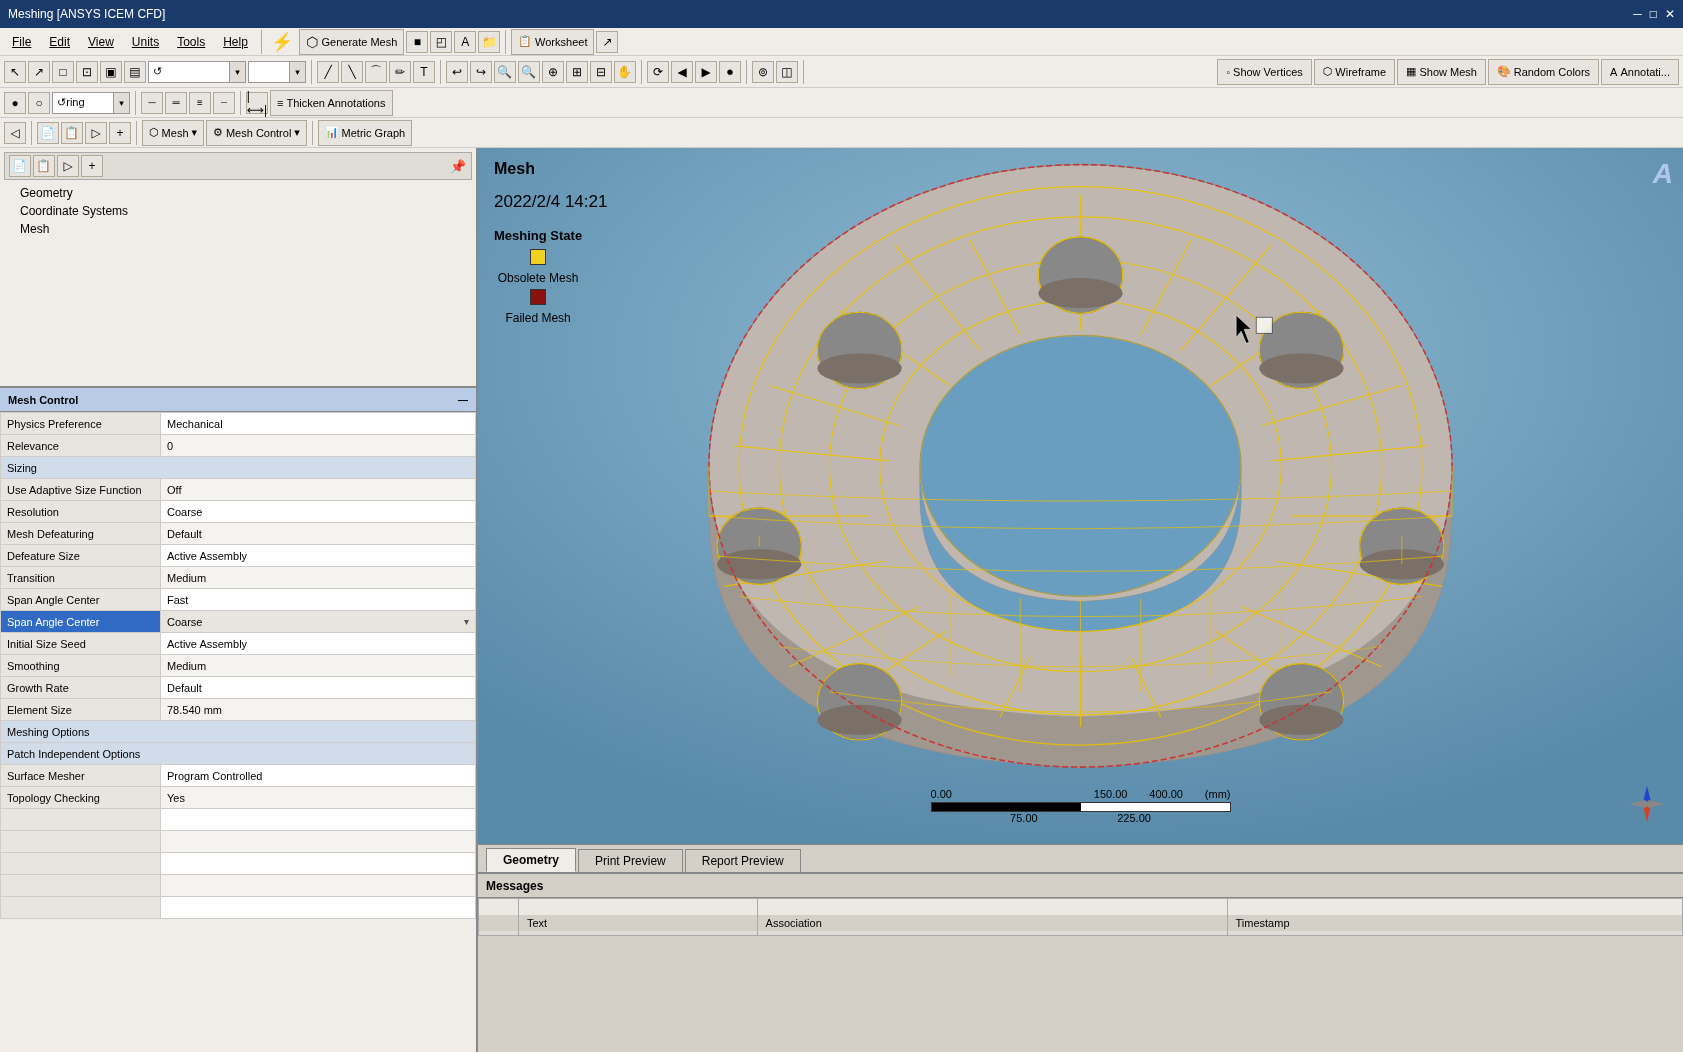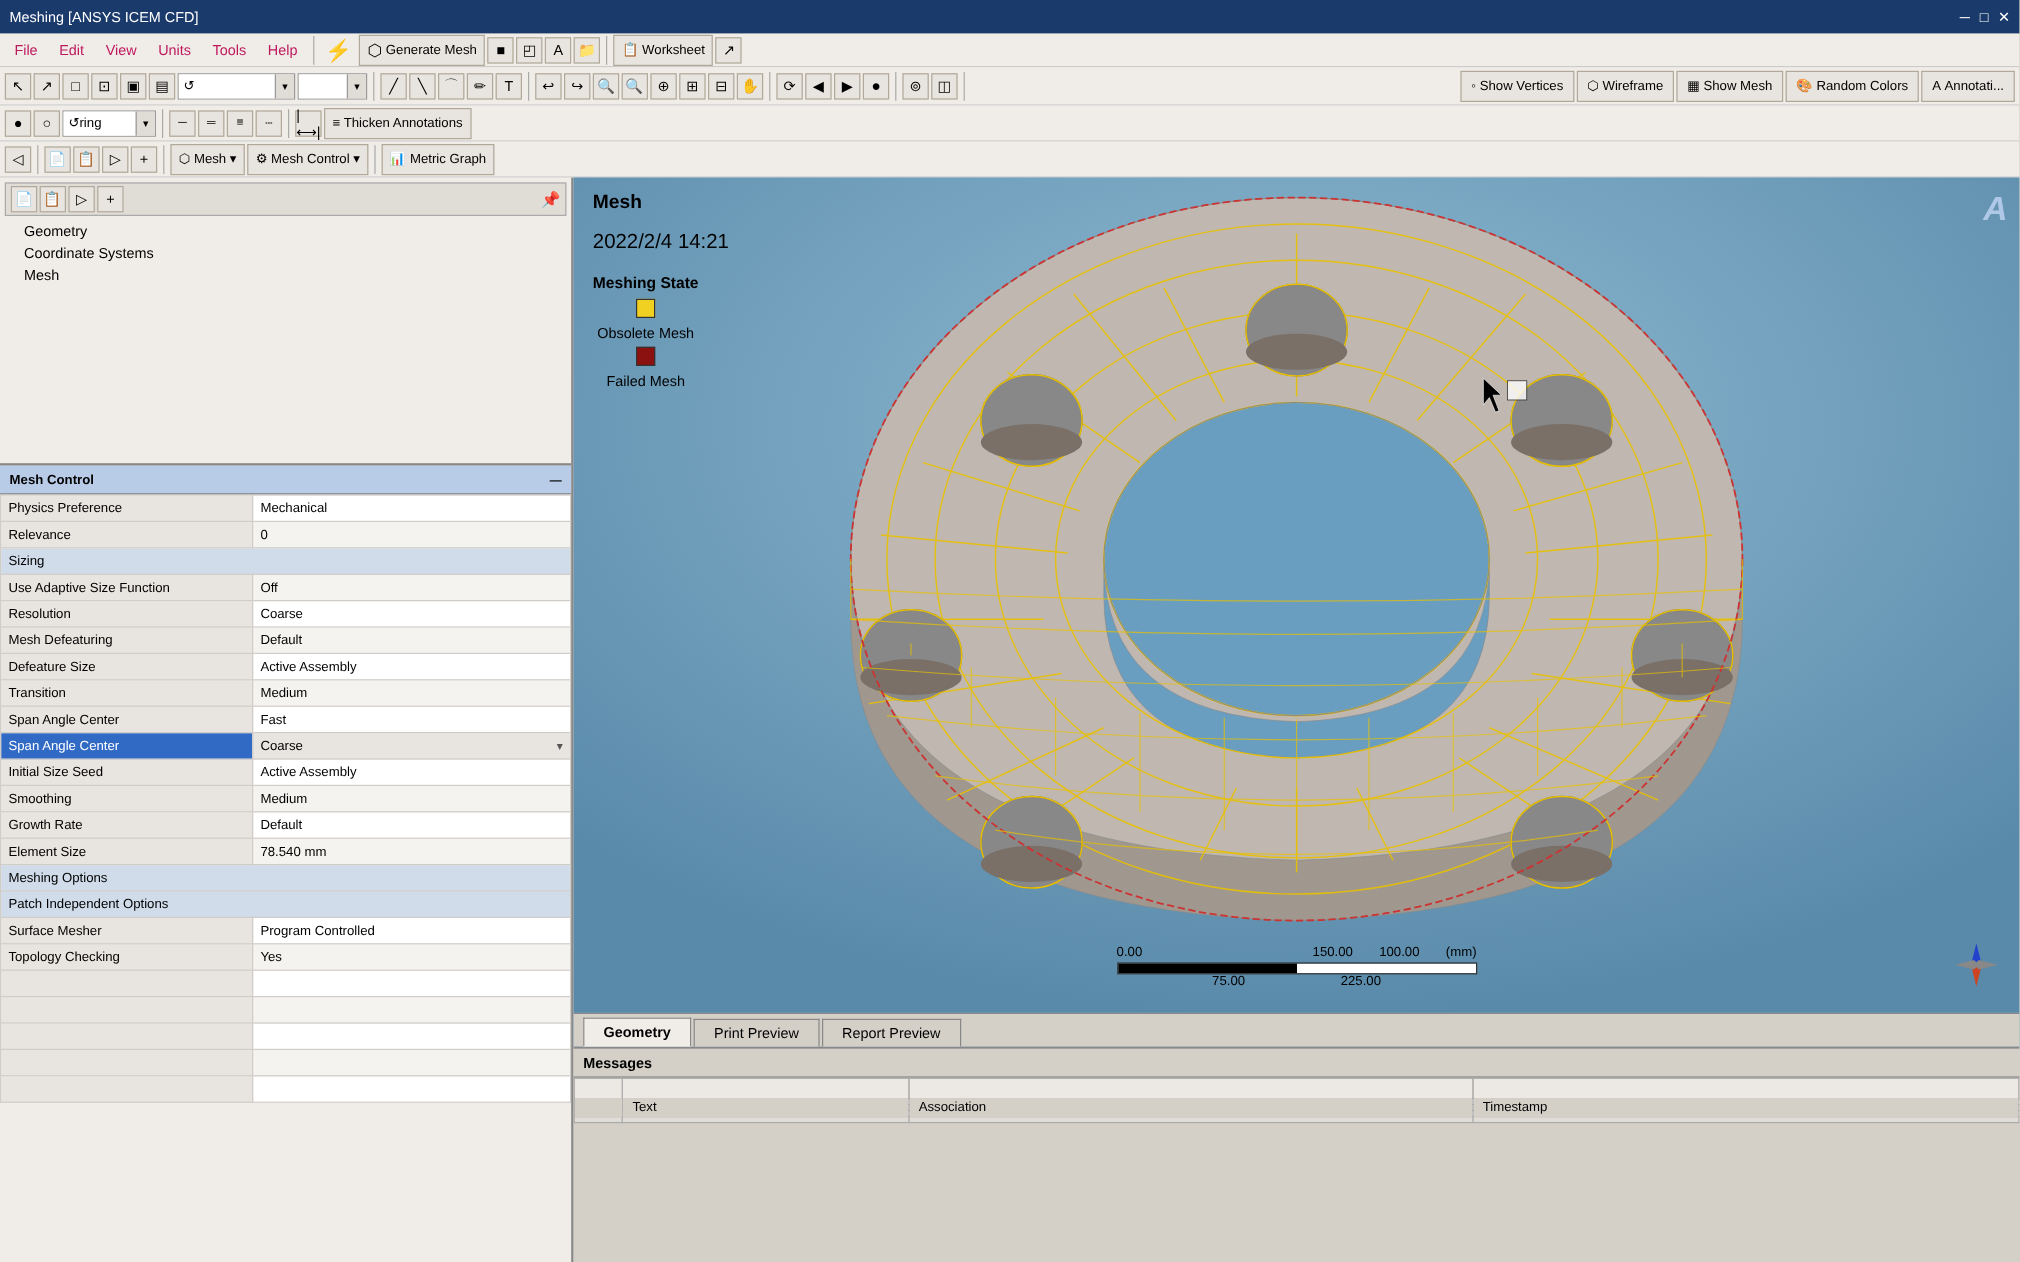--- a/index.html
+++ b/index.html
@@ -23,21 +23,22 @@
       display: flex;
       align-items: center;
       padding: 0 4px;
       border-bottom: 1px solid #ccc;
       gap: 2px;
     }
     .menu-item {
       padding: 3px 8px;
       cursor: pointer;
       font-size: 12px;
-      color: #be185d;
+      color: #000000;
+      text-decoration: underline;
     }
 
     
     #toolbar1 {
       height: 32px;
       background: #f0ede8;
       display: flex;
       align-items: center;
       padding: 0 4px;
       border-bottom: 1px solid #ccc;
@@ -155,21 +156,21 @@
     table.prop-grid tr:nth-child(even) { background: #f5f3f0; }
     table.prop-grid tr:nth-child(odd) { background: #ffffff; }
     table.prop-grid td {
       border: 1px solid #d0ccc8;
       padding: 1px 6px;
       white-space: nowrap;
     }
     table.prop-grid td:first-child {
       background: #e8e4df;
       font-weight: normal;
-      width: 210px;
+      width: 160px;
     }
     .prop-section {
       background: #d0dcea !important;
       font-weight: bold;
       padding: 2px 6px;
     }
     .prop-row-highlight td:first-child {
       background: #316ac5 !important;
       color: white;
     }
@@ -832,21 +833,21 @@
           <div class="state-item">
             <div class="state-color" style="background:#8b1010;"></div>
             <span>Failed Mesh</span>
           </div>
         </div>
 
         <div id="scale-bar">
           <div class="scale-line">
             <span>0.00</span>
             <span style="margin-left:120px;">150.00</span>
-            <span>100.00</span>
+            <span>400.00</span>
             <span>(mm)</span>
           </div>
           <div class="scale-bar-graphic"></div>
           <div class="scale-labels">
             <span></span>
             <span>75.00</span>
             <span>225.00</span>
             <span></span>
           </div>
         </div>

